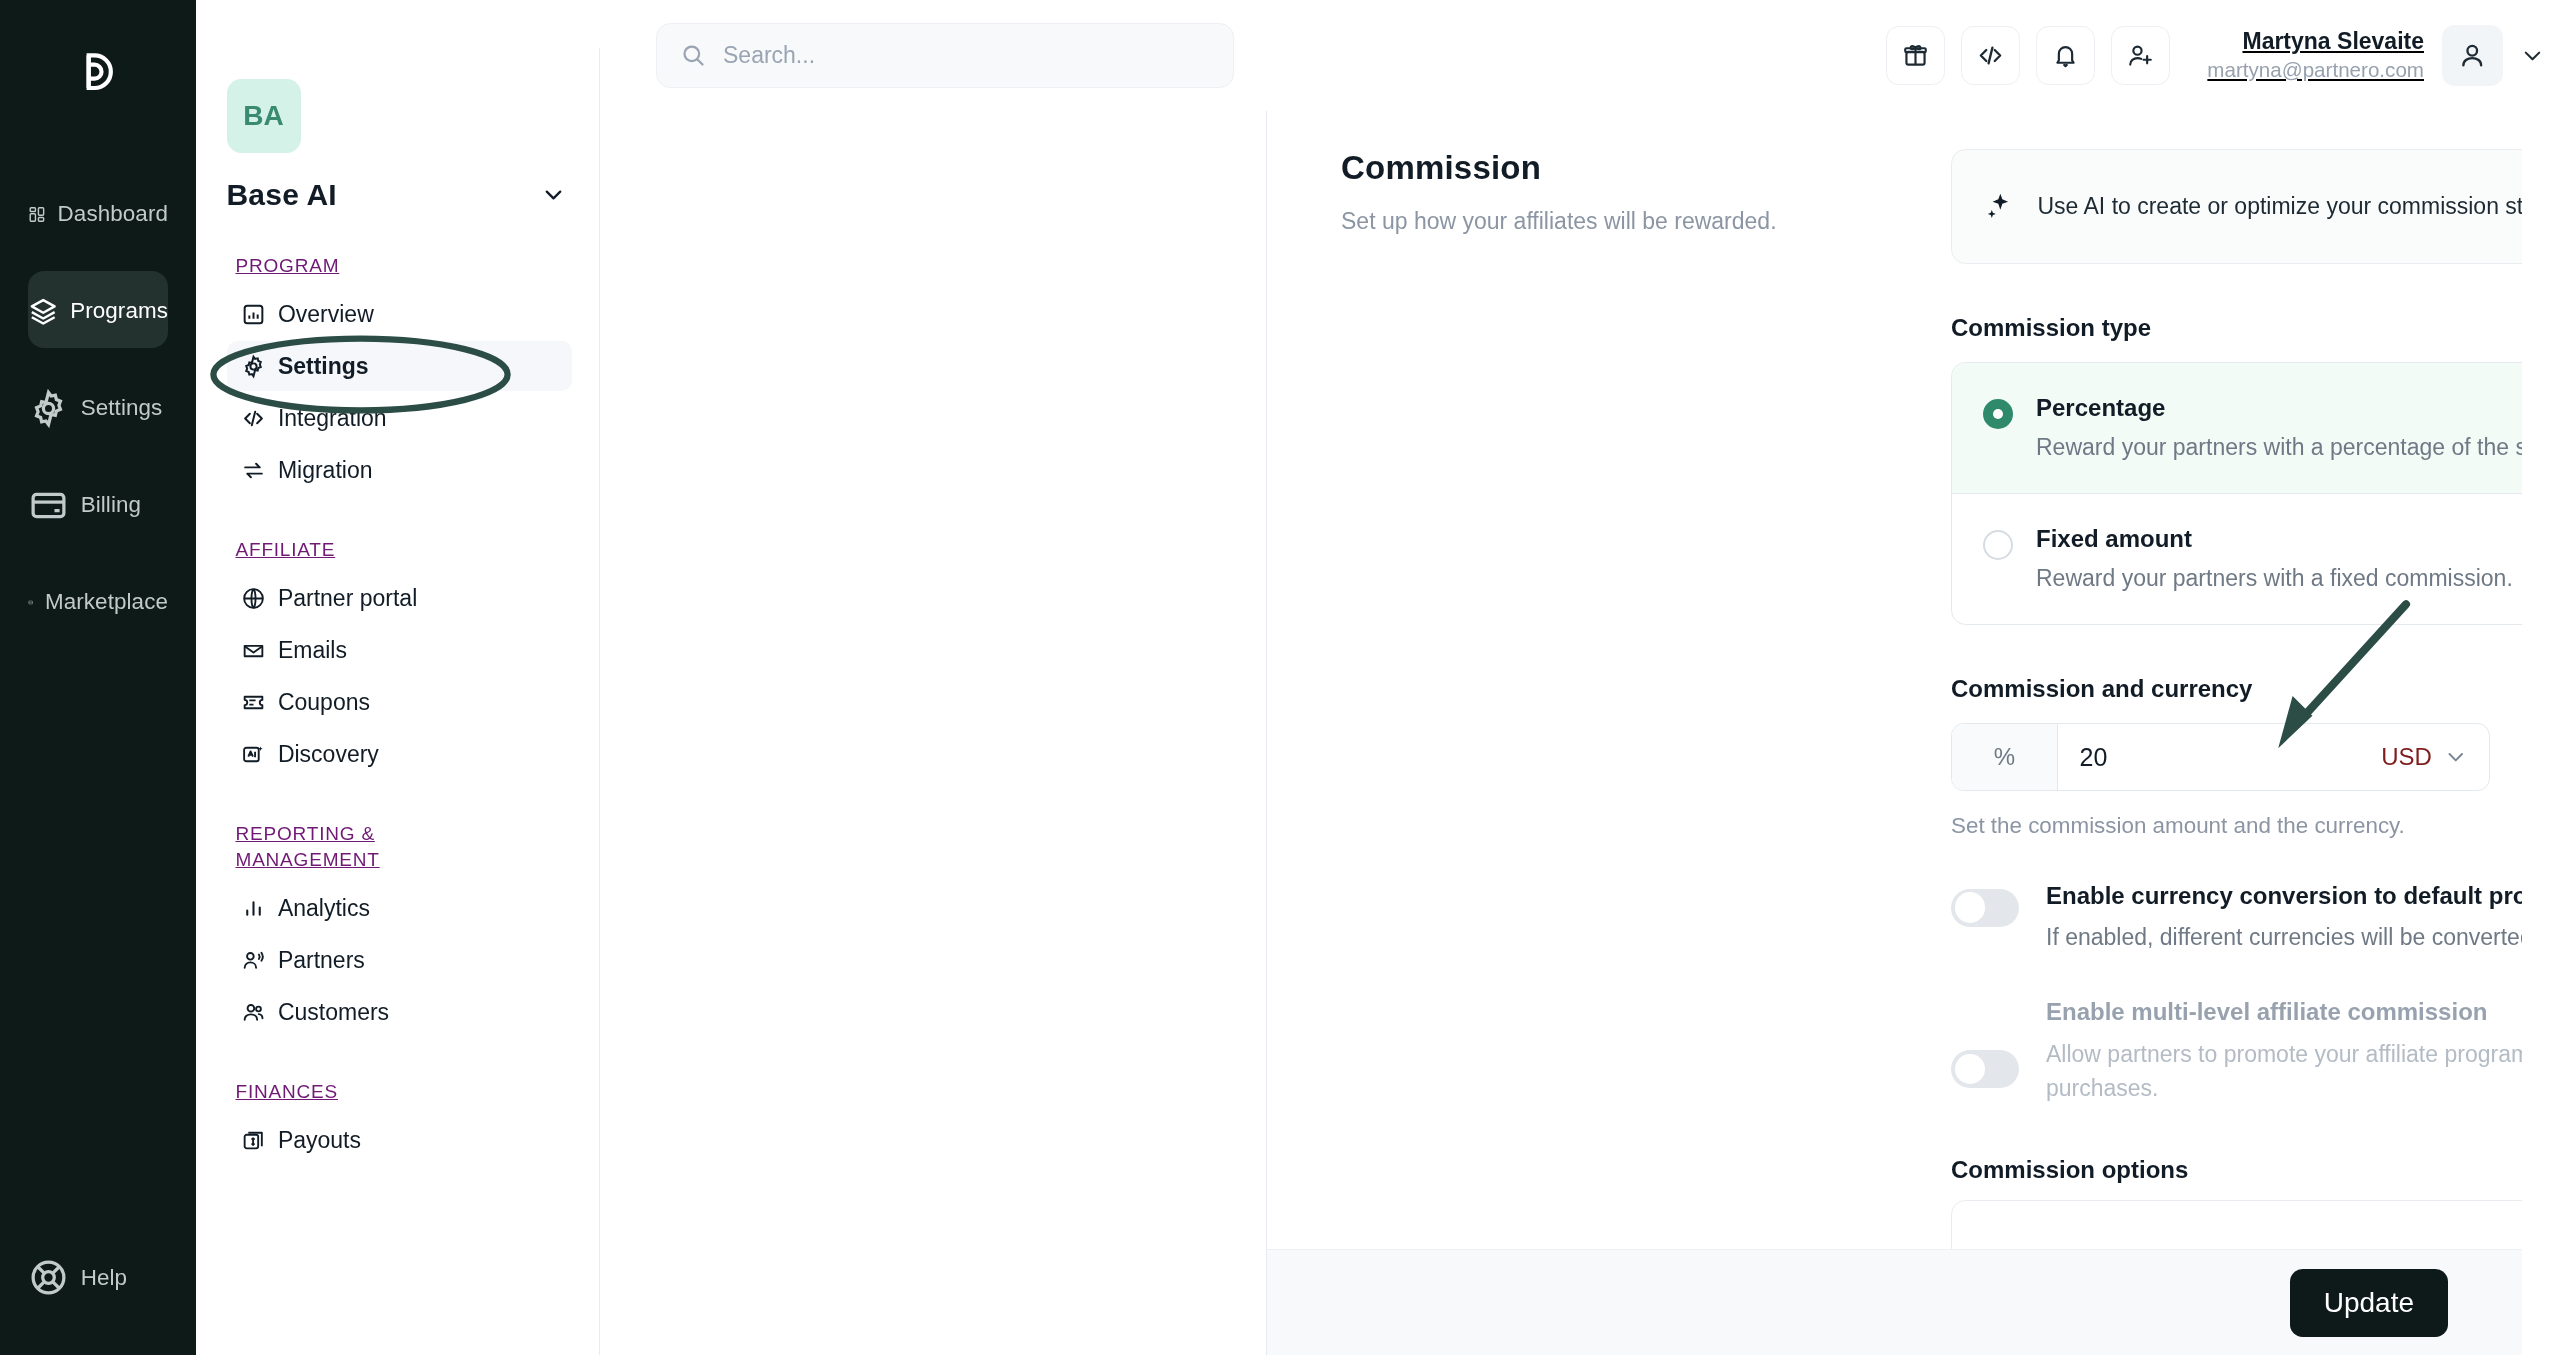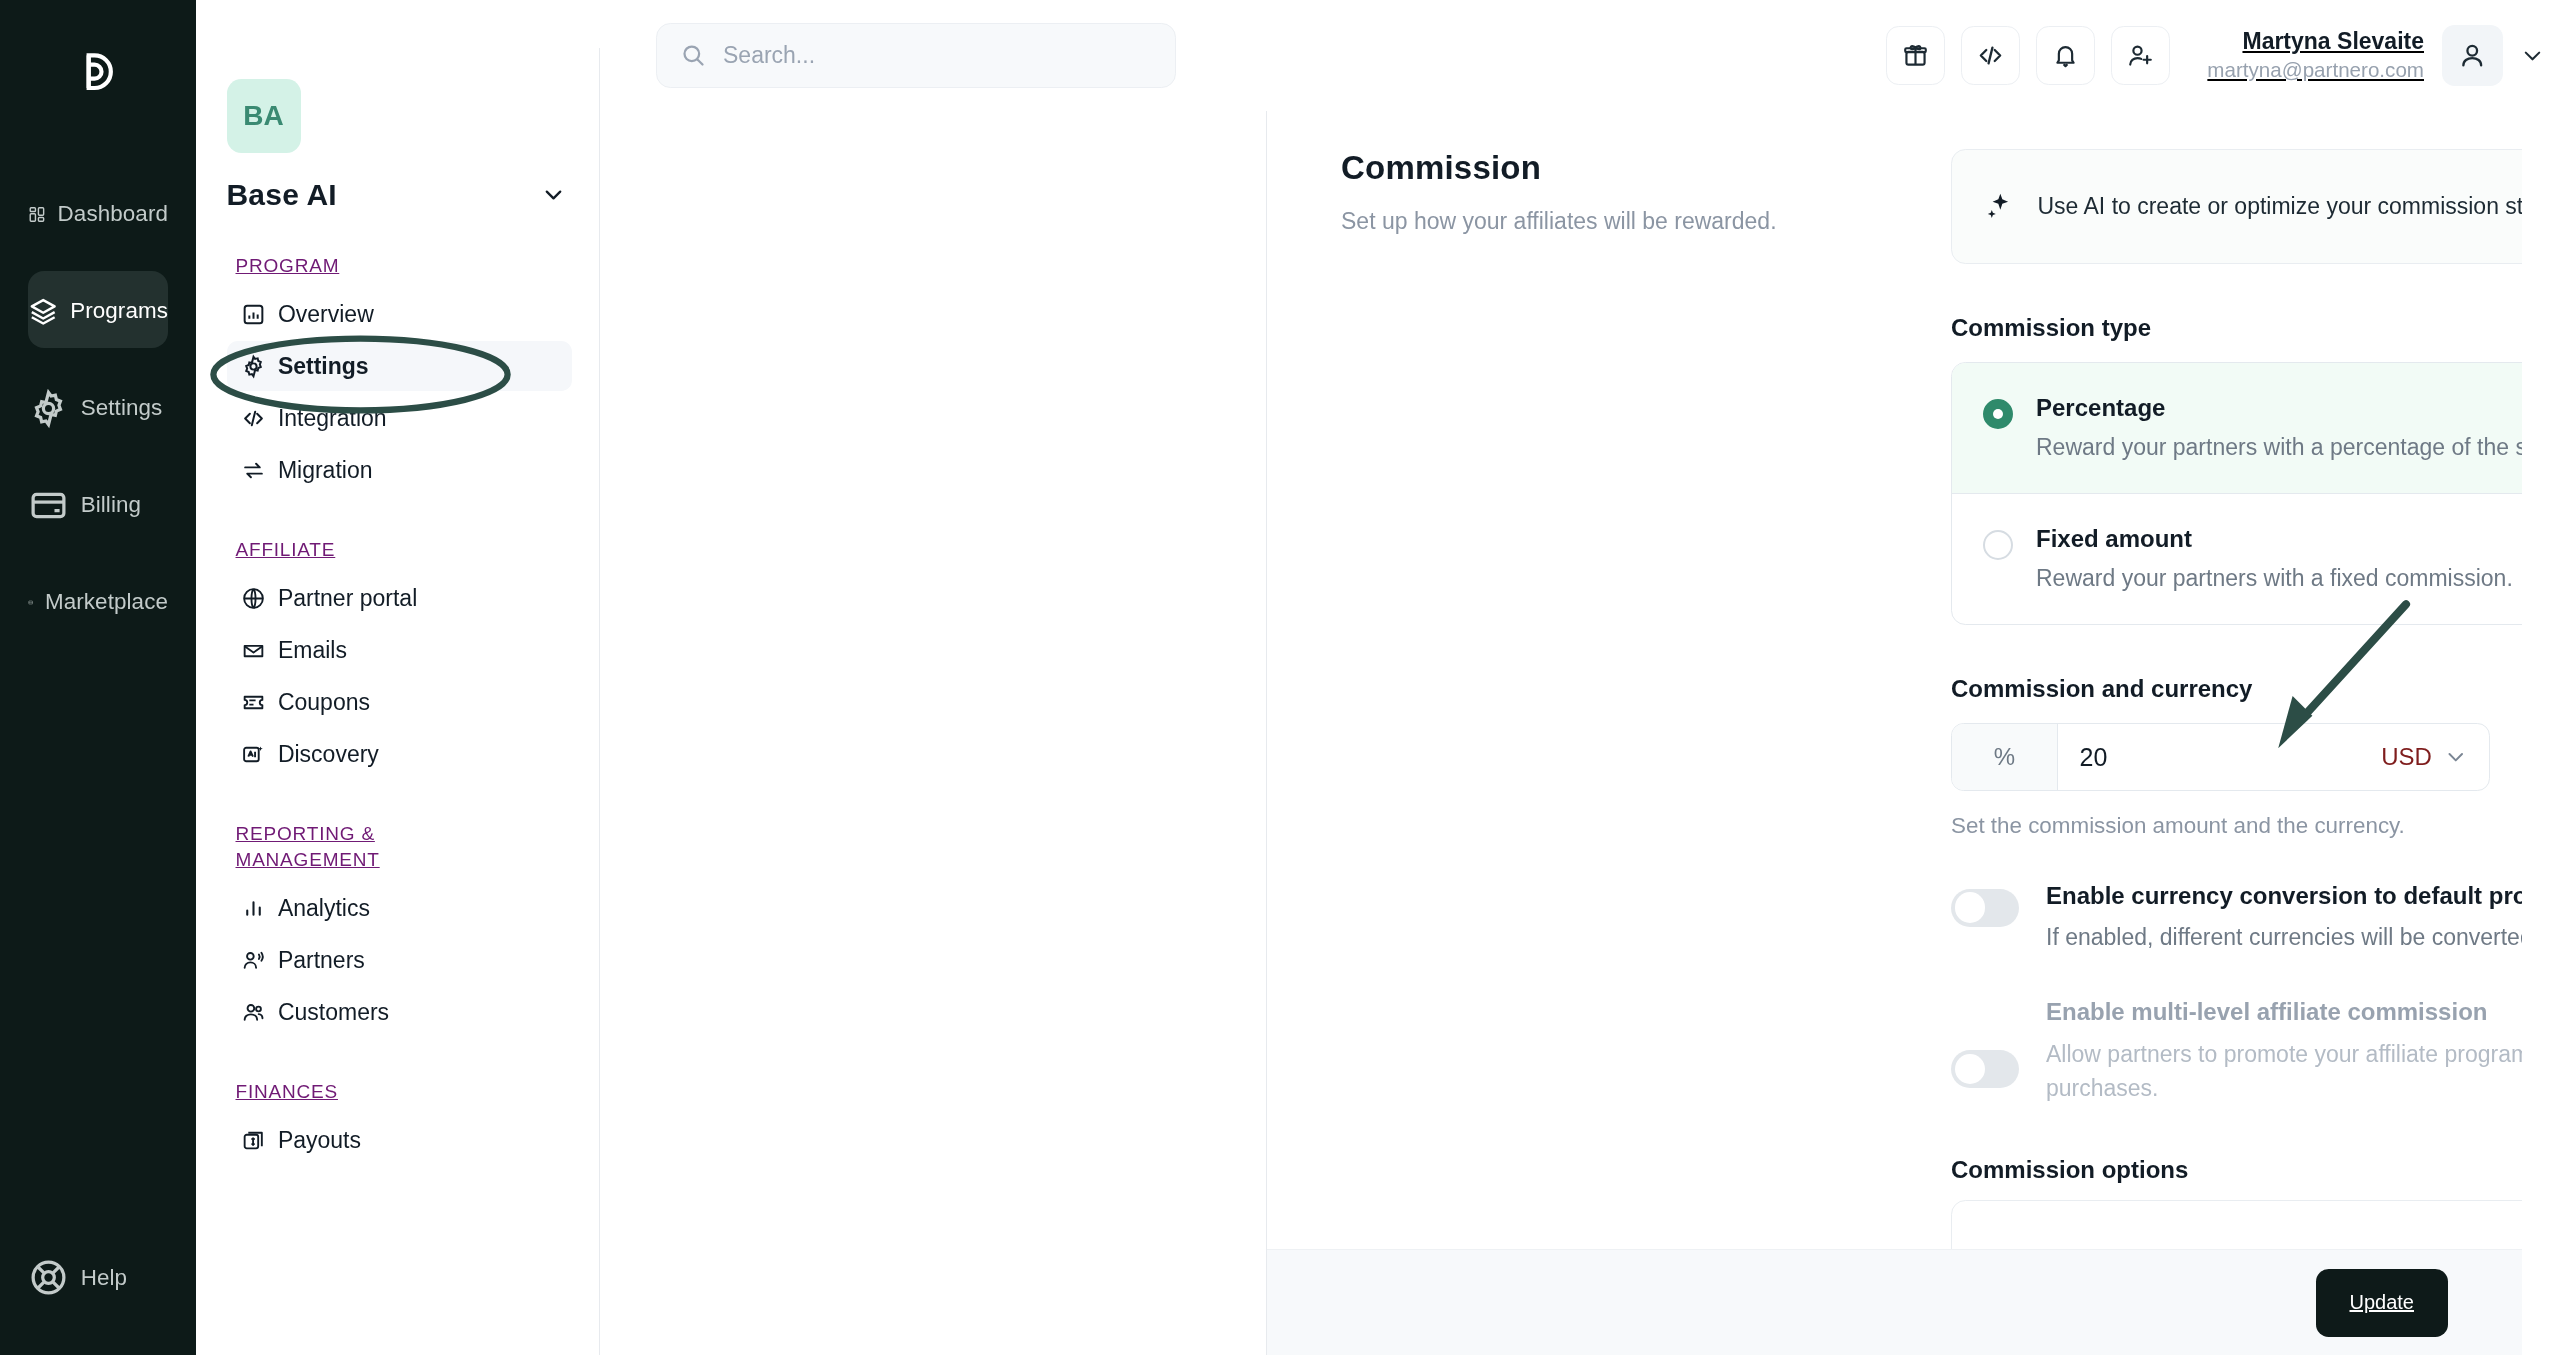--- a/index.html
+++ b/index.html
@@ -53,21 +53,21 @@
     padding: 11.7px 14.4px; border-radius: 10.8px; margin-bottom: 1.8px;
     color: #121c26; font-size: 23px; cursor: pointer; position: relative;
   }
   .nav-item.active { background: #f5f7fa; font-weight: 700; }
   .nav-ico { width: 25px; height: 25px; flex: 0 0 25px; display:block; }
 
   
   .right { flex: 1; position: relative; height: 1355px; background:#fff; }
   .topbar { height: 111px; display:flex; align-items:center; padding: 0 32px 0 56px; }
   .search {
-    width: 520px; height: 65px; background:#f7f9fb; border:1.8px solid #eceff3;
+    width: 578px; height: 65px; background:#f7f9fb; border:1.8px solid #eceff3;
     border-radius: 14.4px; display:flex; align-items:center; gap:16px; padding: 0 23px;
   }
   .search .ph { font-size: 23px; color:#9aa4b2; }
   .top-actions { margin-left:auto; display:flex; align-items:center; gap: 16px; }
   .icon-btn {
     width: 59px; height: 59px; border:1.8px solid #eceff3; border-radius: 12.6px; background:#fff;
     display:flex; align-items:center; justify-content:center; cursor:pointer;
   }
   .user-wrap { display:flex; align-items:center; gap: 18px; margin-left: 21.5px; text-decoration: underline; }
   .user-txt { text-align: right; }
@@ -118,21 +118,21 @@
   .tg-desc { font-size: 23px; color:#6e7985; margin-top: 10.8px; line-height:1.5; max-width: 951px; }
   .tg-desc.dim { color:#b3bbc5; }
 
   .opts-card { margin-top: 16px; border:1.8px solid #e9edf1; border-top-left-radius:14.4px; border-top-right-radius:14.4px; height: 54px; }
 
   .footer {
     position:absolute; left:0; right:0; bottom:0; height: 106px;
     background:#f7f9fb; border-top:1.8px solid #eef1f4;
     display:flex; align-items:center; justify-content:flex-end; padding-right: 74px;
   }
-  .btn-update { background:#0e1a19; color:#fff; border:none; border-radius:12.6px; font-family:inherit; font-size:20px; padding: 0 34px; height: 68px; cursor:pointer;text-decoration:underline; }
+  .btn-update { background:#0e1a19; color:#fff; border:none; border-radius:12.6px; font-family:inherit; font-size:28px; padding: 0 34px; height: 68px; cursor:pointer; }
 
   
   .anno { position:absolute; pointer-events:none; }
   .anno-ellipse { left: 208px; top: 334px; width: 305px; height: 81px; }
   .anno-arrow { left: 2253px; top: 588px; width: 180px; height: 180px; }
 </style>
 </head>
 <body>
 
 <div class="app">

